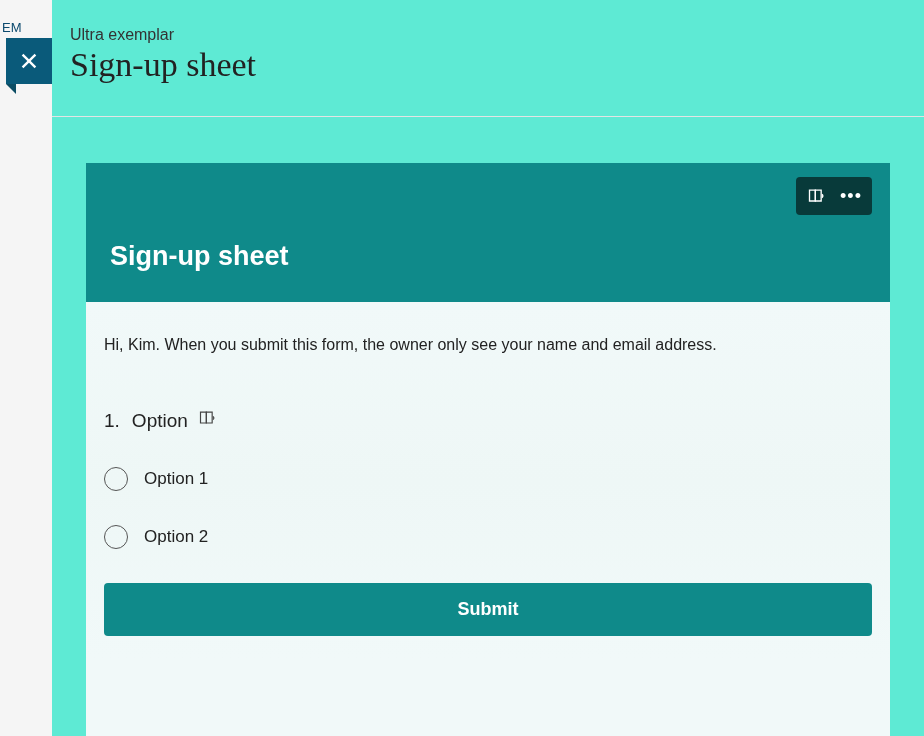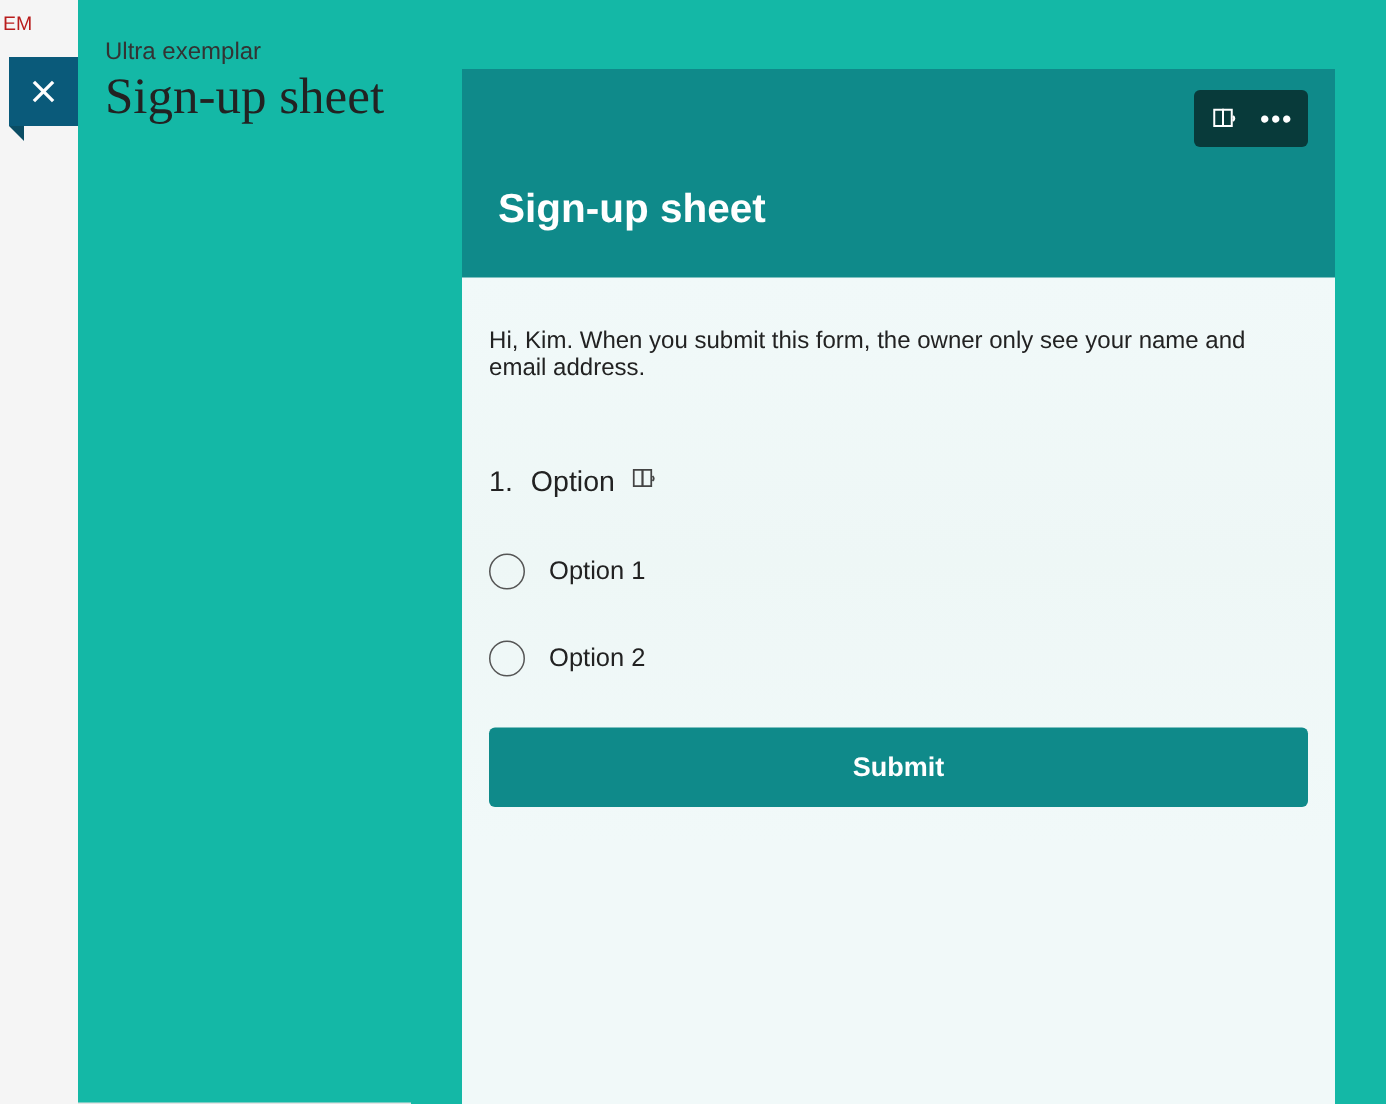--- a/index.html
+++ b/index.html
@@ -14,21 +14,21 @@
     .left-bg {
       position: absolute;
       left: 0; top: 0;
       width: 52px; height: 100%;
       background: #f5f5f5;
       color: #222;
       font-size: 14px;
       padding-top: 6px;
       overflow: hidden;
     }
-    .left-bg .stub { padding: 2px 2px; color: #b91c1c; font-size: 13px; }
+    .left-bg .stub { padding: 2px 2px; color: #0c4a6e; font-size: 13px; margin-top: 12px; }
     .close-btn {
       position: absolute;
       left: 6px; top: 38px;
       width: 46px; height: 46px;
       background: #0a5a7a;
       display: flex;
       align-items: center; justify-content: center;
       cursor: pointer;
       z-index: 10;
     }
@@ -36,23 +36,23 @@
       content: "";
       position: absolute;
       bottom: -10px; left: 0;
       border-top: 10px solid #0b4d64;
       border-left: 10px solid transparent;
     }
     .close-btn svg { width: 22px; height: 22px; stroke: #fff; stroke-width: 2.5; }
     .panel {
       position: absolute;
       left: 52px; top: 0; right: 0; bottom: 0;
-      background: #14b8a6;
-      display: flex;
-      flex-direction: row;
+      background: #5eead4;
+      display: flex;
+      flex-direction: column;
     }
     .panel-header {
       padding: 26px 18px 32px 18px;
       border-bottom: 1px solid #e4e4e4;
     }
     .breadcrumb {
       font-size: 16px;
       color: #333;
       font-weight: 400;
       margin-bottom: 2px;

